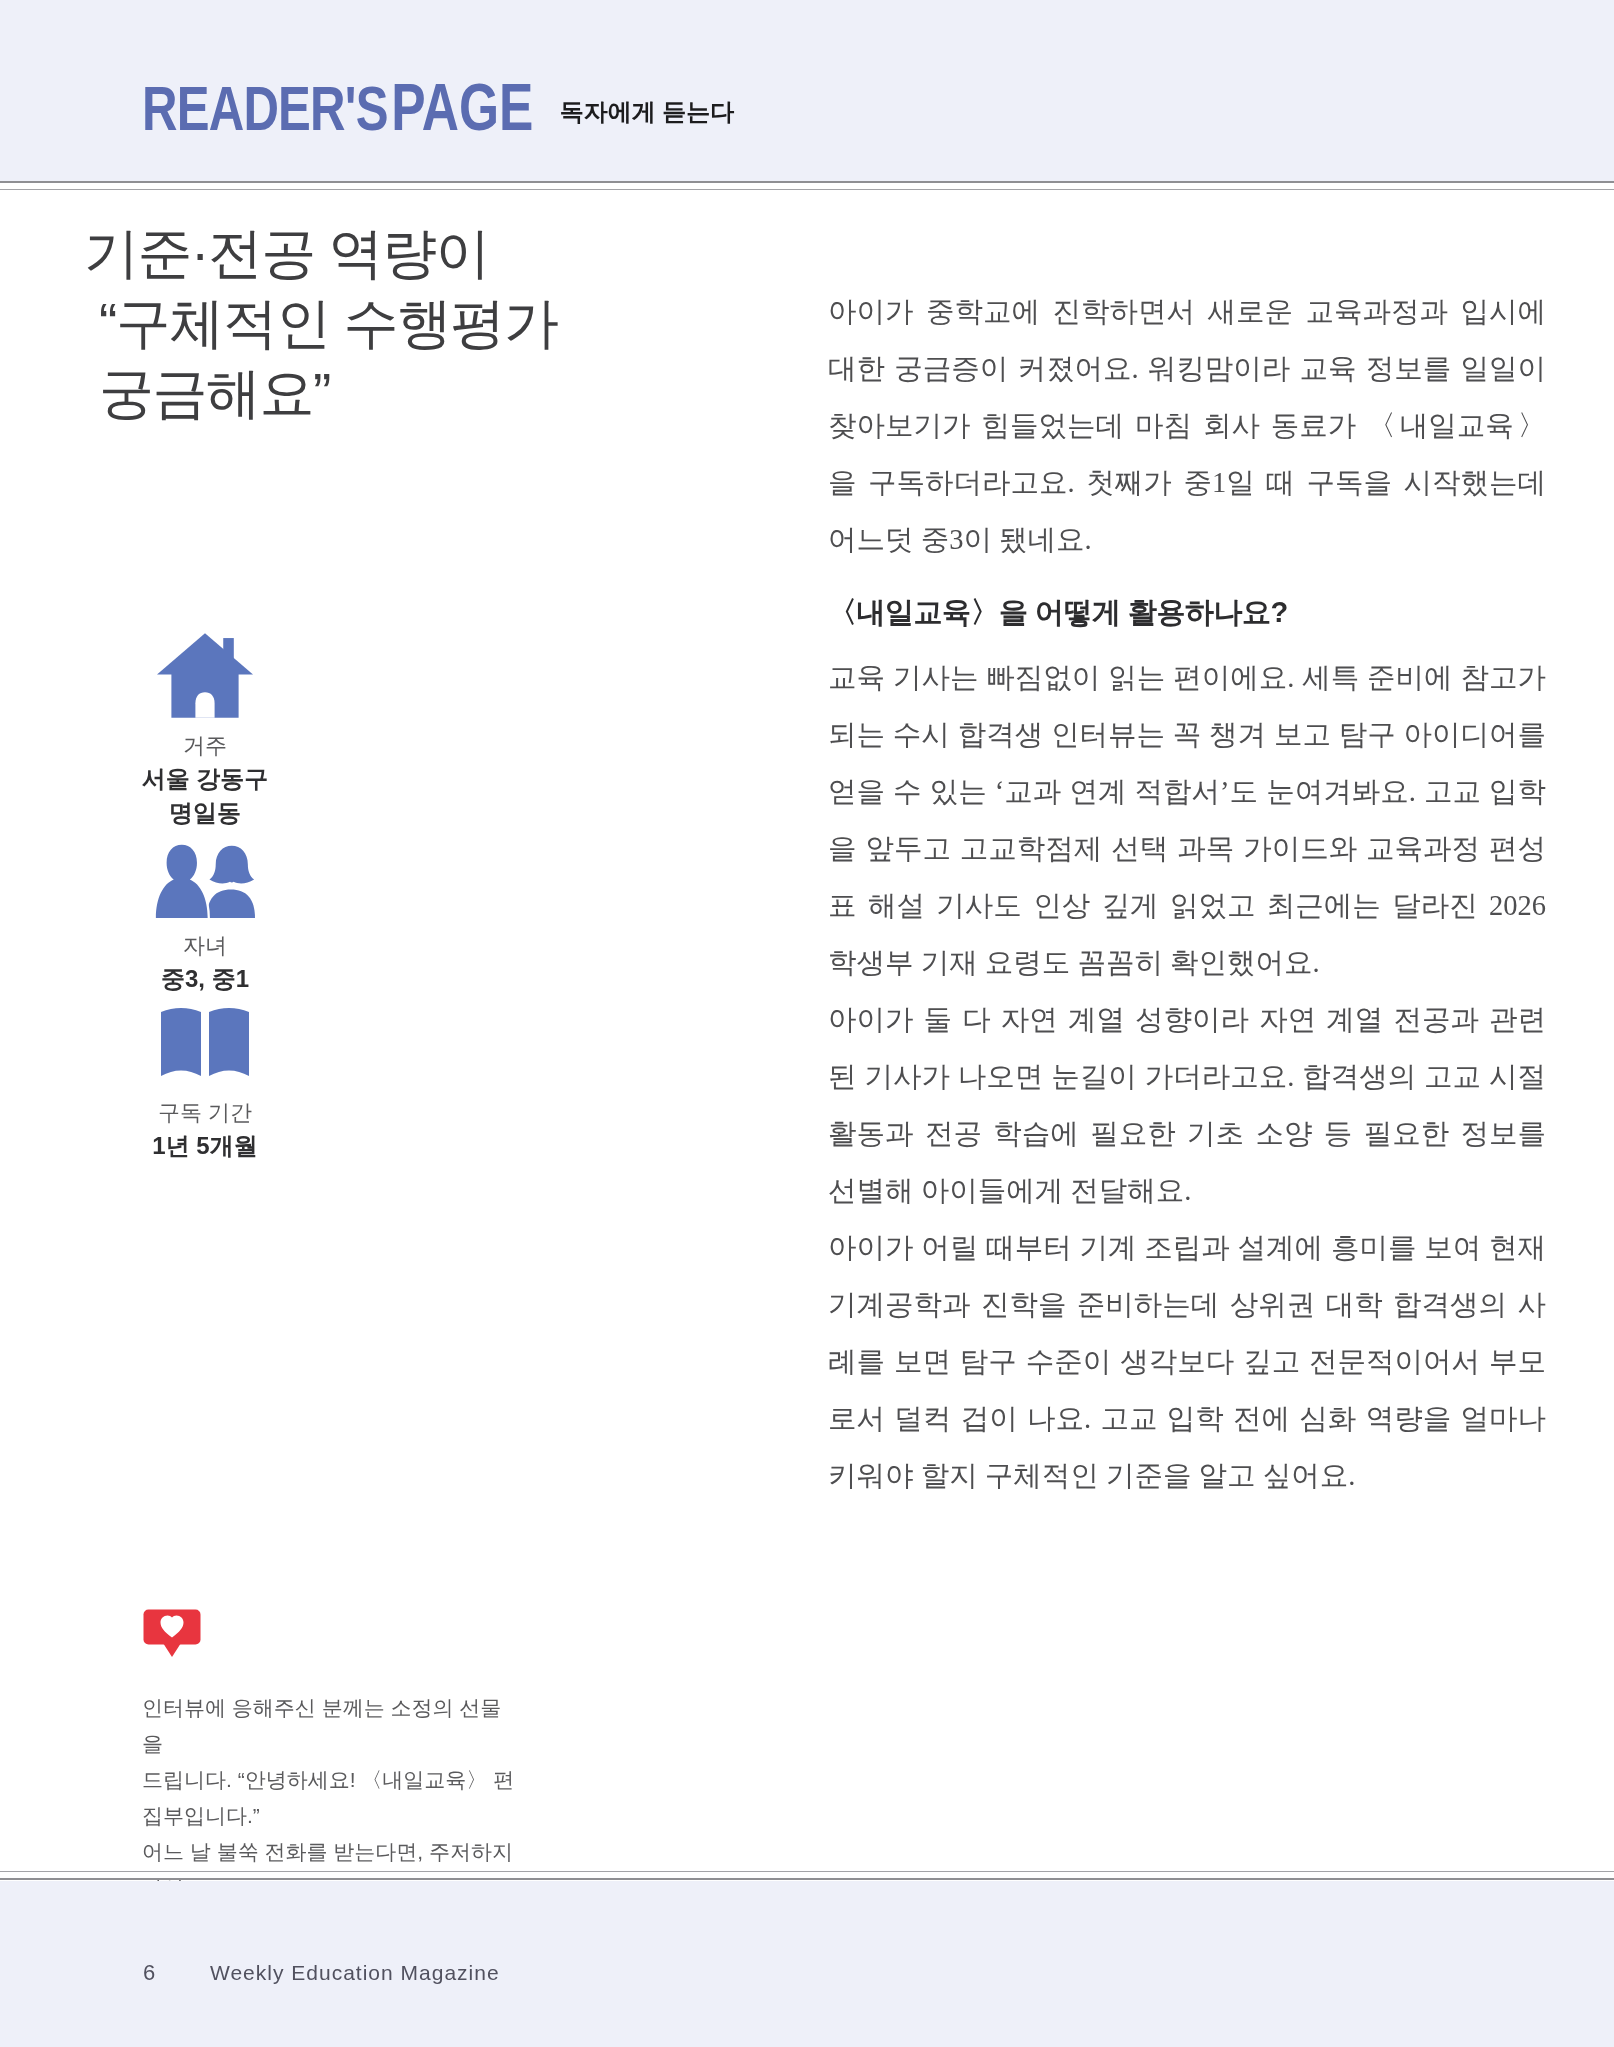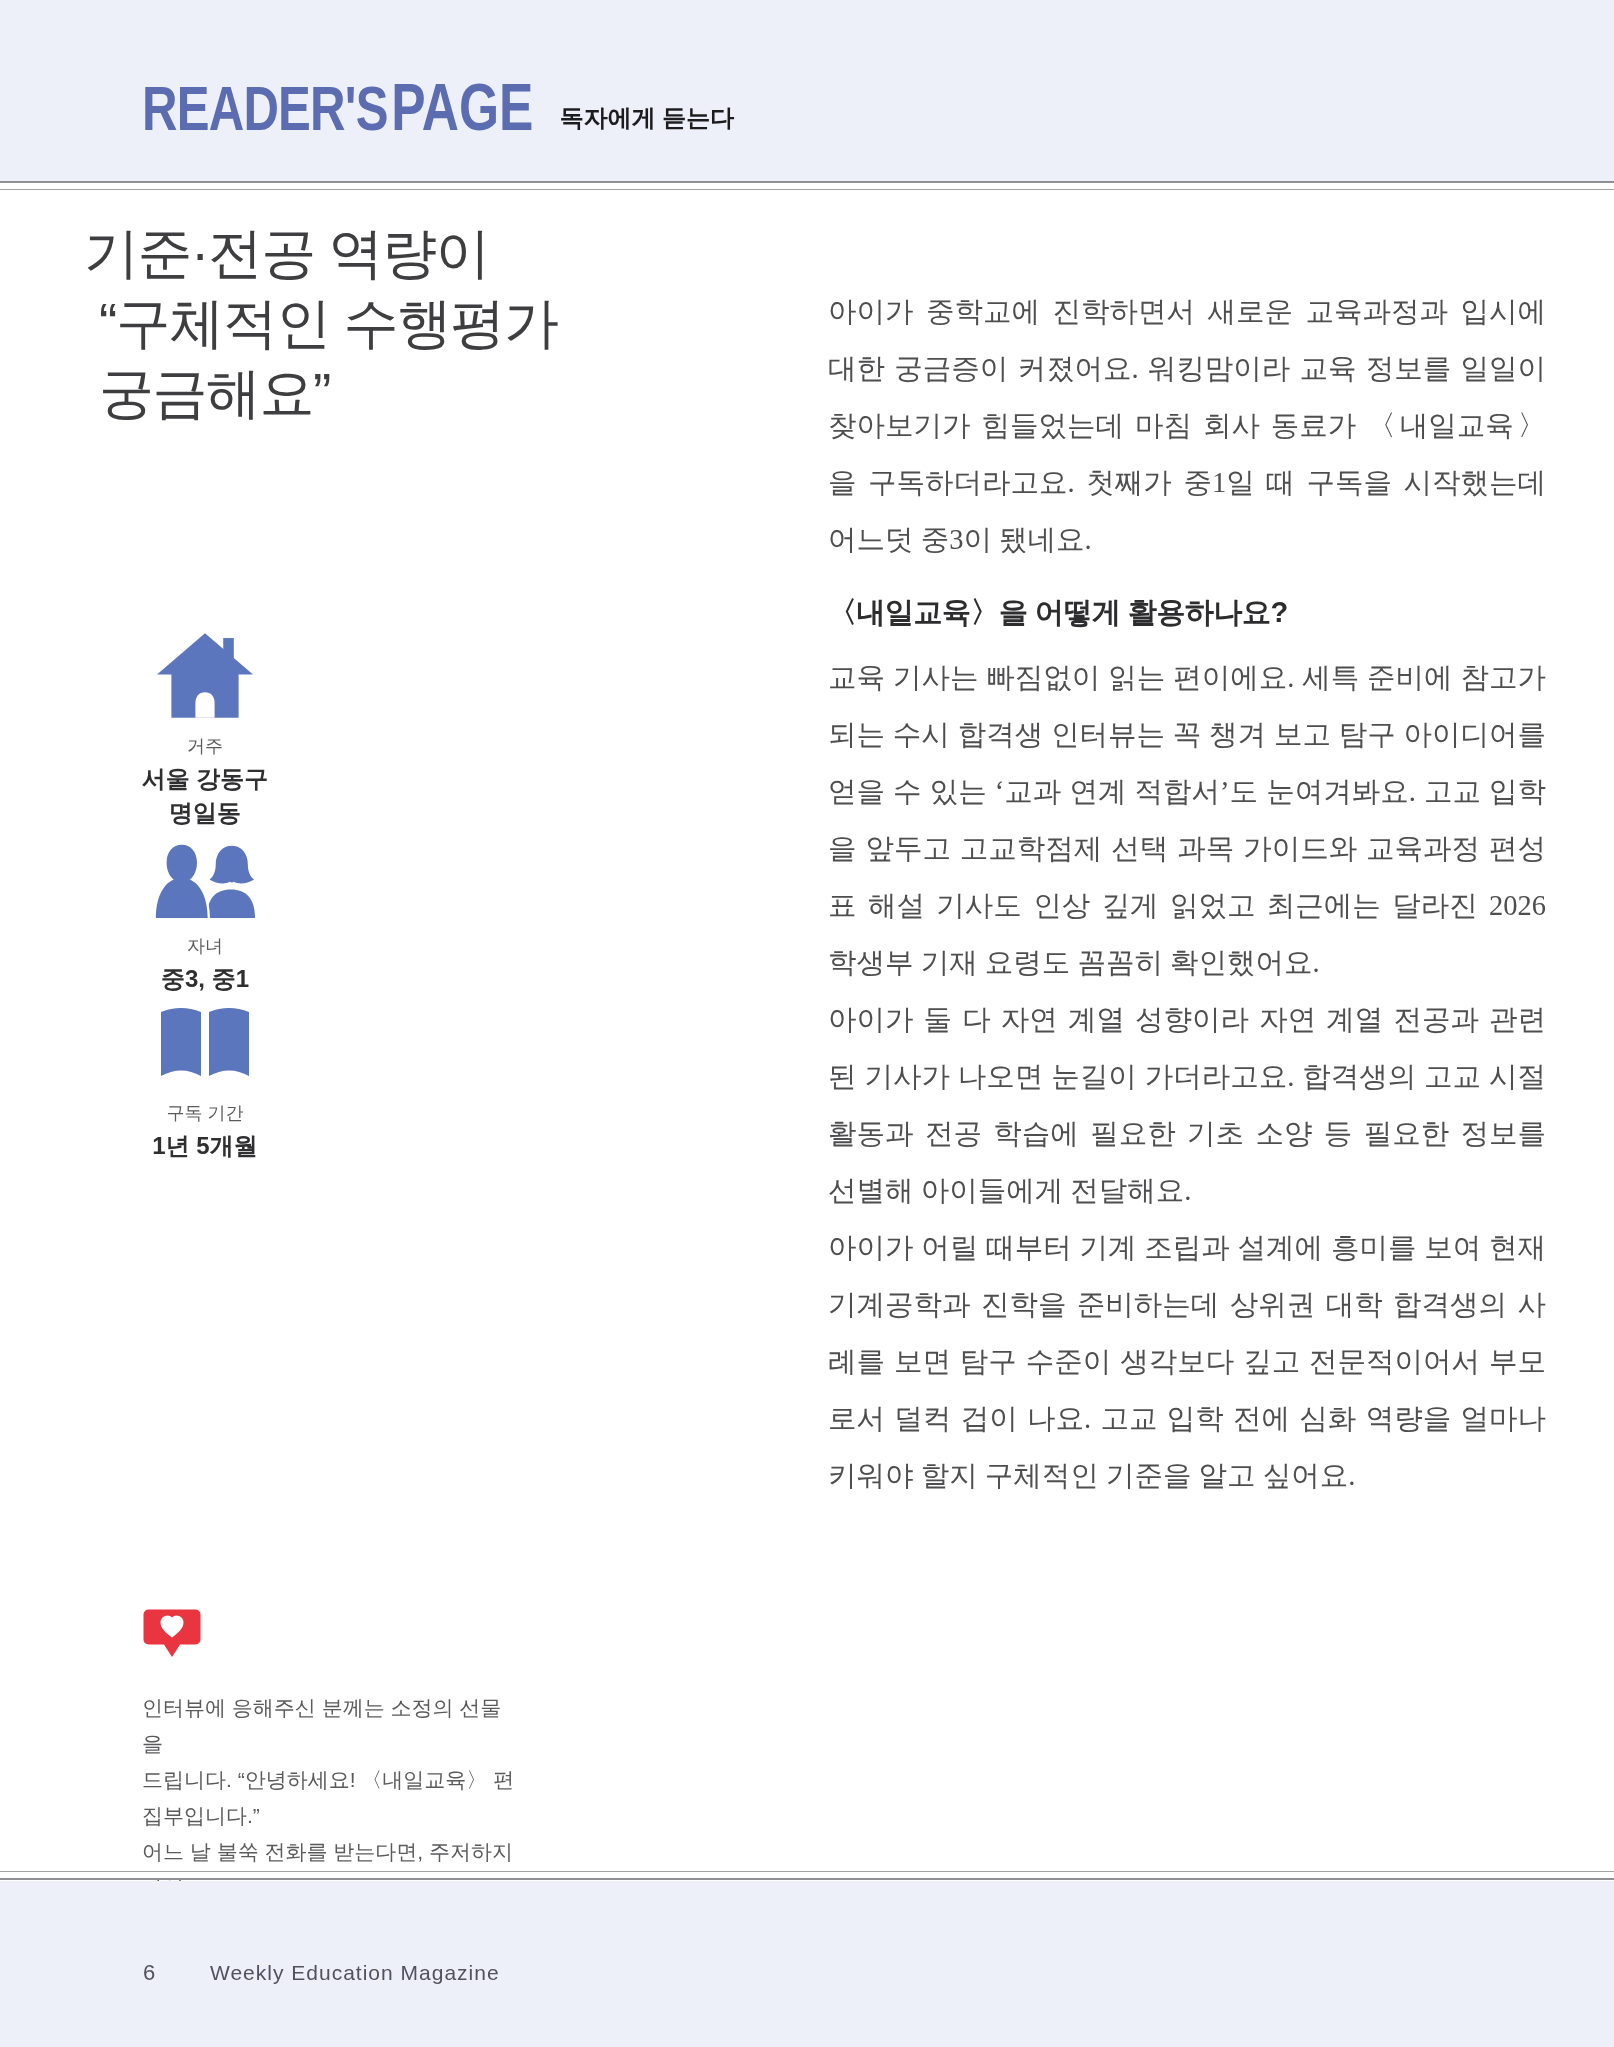--- a/index.html
+++ b/index.html
@@ -13,31 +13,31 @@
   .rule-top-b{top:189px;height:1px;background:#a3a3a7;}
   .rule-bot-a{top:1871px;height:1px;background:#a3a3a7;}
   .rule-bot-b{top:1878px;height:2px;background:#8f8f93;}
   .bottom-band{position:absolute;left:0;top:1881px;width:1614px;height:166px;background:#eef0f9;}
 
   .masthead{position:absolute;left:142px;top:74px;display:flex;align-items:flex-end;}
   .mast-title{display:inline-block;transform:scaleX(0.78);transform-origin:left bottom;
               white-space:nowrap;color:#5b6cb1;margin-right:-112px;line-height:1;}
   .mast-title .w1{font-size:63px;font-weight:700;letter-spacing:-1px;}
   .mast-title .w2{font-size:66px;font-weight:900;letter-spacing:0px;}
-  .mast-sub{font-size:24px;font-weight:700;color:#1c1c1e;margin-left:28px;margin-bottom:6px;}
+  .mast-sub{font-size:24px;font-weight:700;color:#1c1c1e;margin-left:28px;margin-bottom:12px;}
 
   
   .pull-quote{position:absolute;left:84px;top:218px;width:520px;
               font-size:55px;line-height:70px;font-weight:500;letter-spacing:-1.5px;color:#3e3e40;}
   .pull-quote .ln{white-space:nowrap;}
   .pull-quote .ln + .ln{margin-left:15px;}
 
   .info-item{position:absolute;left:85px;width:240px;text-align:center;}
   .info-item .ic{display:block;margin:0 auto;}
-  .info-label{font-size:18px;color:#5a5a5c;margin-top:12px;line-height:32px;}
+  .info-label{font-size:22px;color:#5a5a5c;margin-top:12px;line-height:32px;}
   .info-value{font-size:24px;font-weight:700;color:#2f2f31;line-height:34px;}
 
   .gift{position:absolute;left:142px;top:1608px;width:380px;}
   .gift-note{margin-top:26px;font-size:21px;line-height:36px;color:#5a5a5c;}
 
   
   .qa-col{position:absolute;left:828px;top:283px;width:718px;}
   .qa-q{font-size:29px;font-weight:700;color:#2d2d2f;line-height:40px;margin:0 0 17px 0;
         letter-spacing:-0.5px;}
   .qa-block + .qa-block .qa-q{margin-top:24px;}

